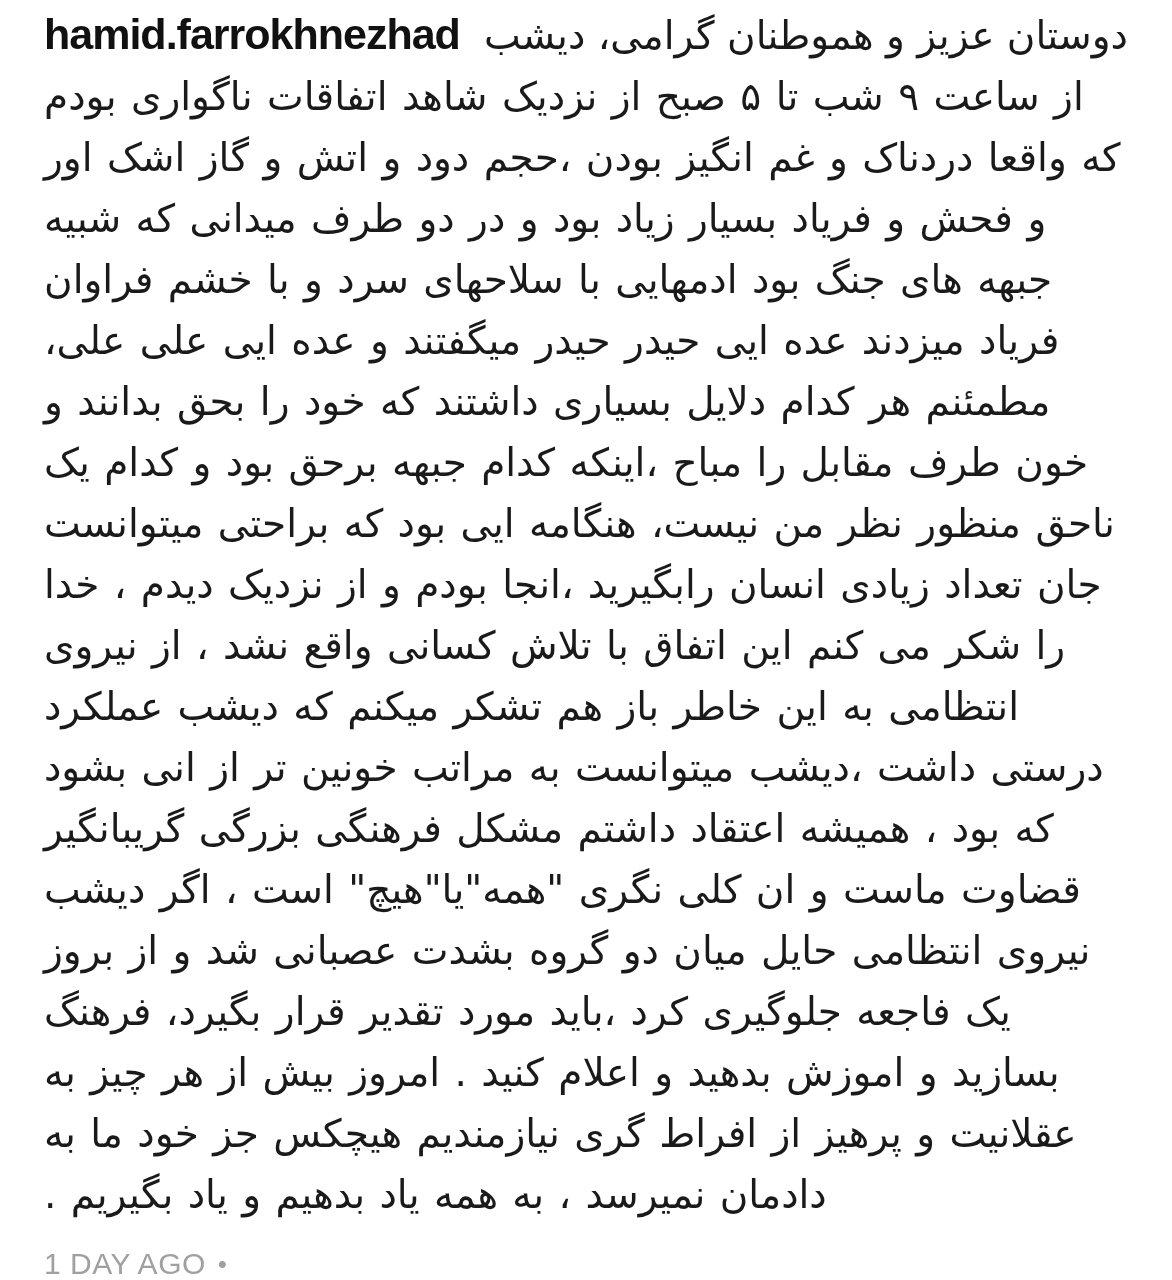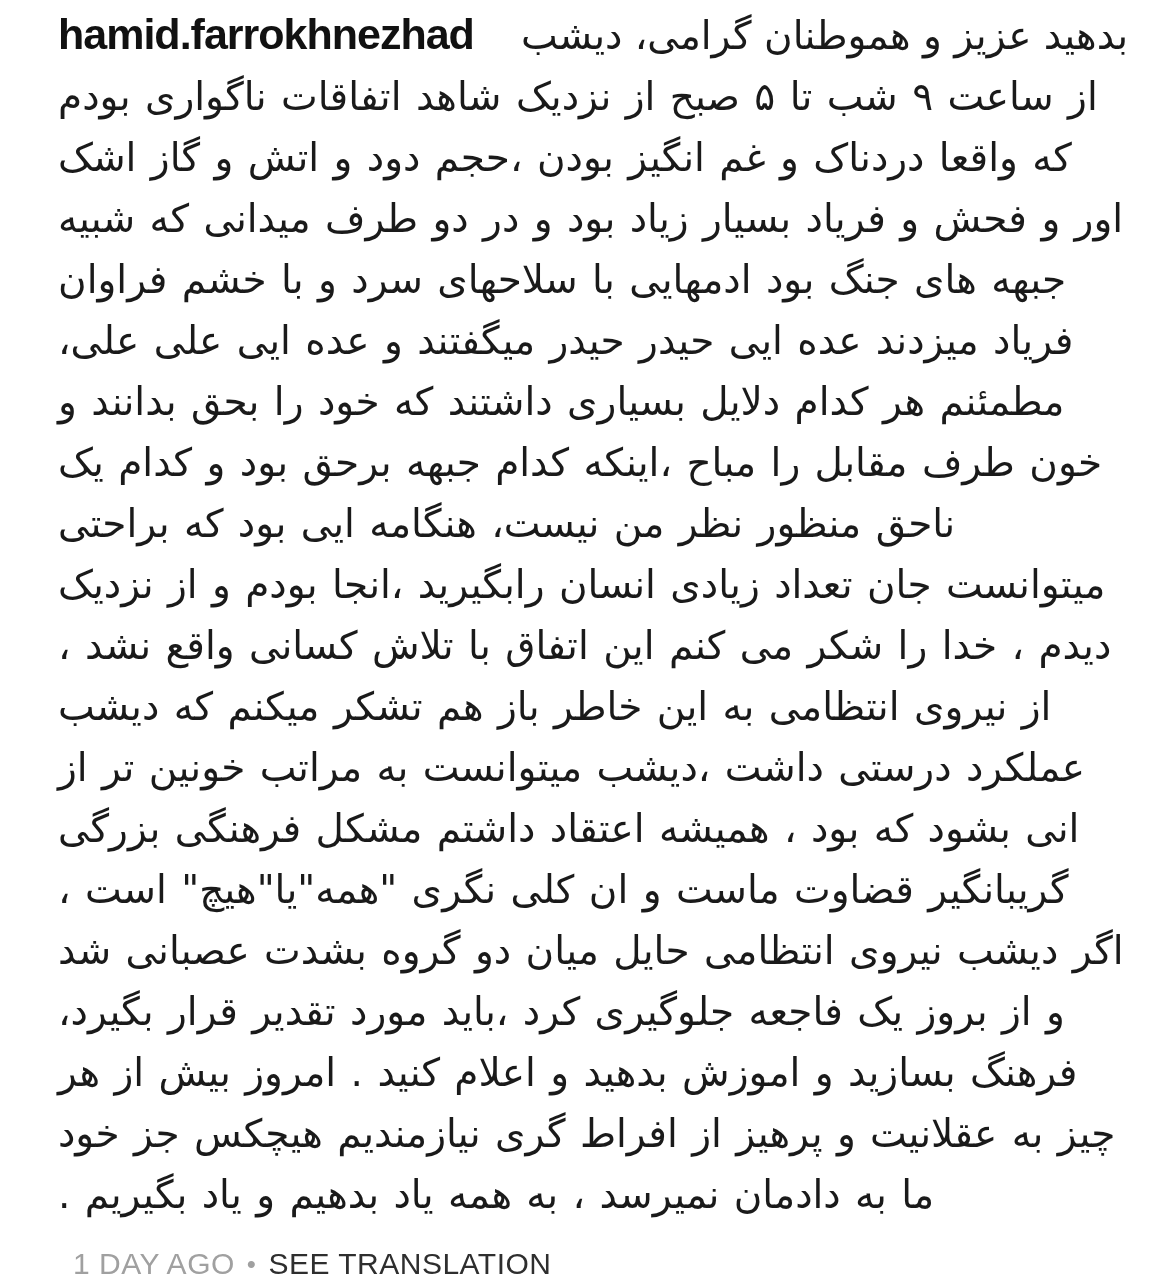--- a/index.html
+++ b/index.html
@@ -7,21 +7,21 @@
     padding: 0;
     background: #ffffff;
     width: 1172px;
     height: 1280px;
     overflow: hidden;
   }
   .post {
     box-sizing: border-box;
     width: 1172px;
     height: 1280px;
-    padding: 4px 44px 0 58px;
+    padding: 4px 44px 0 44px;
     background: #ffffff;
   }
   .caption {
     color: #1a1a1a;
     font-family: "DejaVu Sans", sans-serif;
     font-size: 39px;
     line-height: 61px;
   }
   .first-line {
     display: flex;
@@ -50,21 +50,20 @@
     word-spacing: 2px;
   }
   .footer {
     display: flex;
     align-items: center;
     margin-top: 22px;
     padding-left: 0;
     font-family: "Liberation Sans", "DejaVu Sans", sans-serif;
     font-size: 30px;
     letter-spacing: 0.5px;
-    margin-left: 15px;
   }
   .timestamp {
     color: #a0a0a0;
   }
   .sep {
     color: #a0a0a0;
     margin: 0 12px;
     font-size: 26px;
   }
   .see-translation {
@@ -81,26 +80,25 @@
 </style>
 </head>
 <body>
 
 <div class="post">
 
   <div class="caption">
 
     <div class="first-line" dir="ltr">
       <span class="username">hamid.farrokhnezhad</span>
-      <span class="intro" dir="rtl">بدهید عزیز و هموطنان گرامی، دیشب</span>
+      <span class="intro" dir="rtl">دوستان عزیز و هموطنان گرامی، دیشب</span>
     </div>
 
     <div class="body-text" dir="rtl">از ساعت ۹ شب تا ۵ صبح  از نزدیک شاهد اتفاقات ناگواری  بودم که واقعا دردناک و غم انگیز بودن ،حجم دود و اتش و گاز اشک اور و فحش و فریاد بسیار زیاد بود و در دو طرف میدانی که شبیه جبهه های جنگ بود ادمهایی با سلاحهای سرد و با خشم فراوان فریاد میزدند عده ایی حیدر حیدر میگفتند و عده ایی علی علی، مطمئنم هر کدام دلایل بسیاری داشتند که خود را بحق بدانند و خون طرف مقابل را مباح ،اینکه کدام جبهه برحق بود و کدام یک ناحق منظور نظر من نیست، هنگامه ایی بود که براحتی میتوانست جان تعداد زیادی انسان رابگیرید ،انجا بودم و از نزدیک دیدم ، خدا را شکر می کنم این اتفاق با تلاش کسانی واقع نشد ، از نیروی انتظامی به این خاطر باز هم تشکر میکنم که دیشب عملکرد درستی داشت ،دیشب میتوانست به مراتب خونین تر از انی بشود که بود ، همیشه اعتقاد داشتم مشکل فرهنگی بزرگی گریبانگیر قضاوت ماست و ان کلی نگری "همه"یا"هیچ" است ، اگر دیشب نیروی انتظامی حایل میان دو گروه بشدت عصبانی شد و از بروز یک فاجعه جلوگیری کرد ،باید مورد تقدیر قرار بگیرد، فرهنگ بسازید و اموزش بدهید و اعلام کنید . امروز بیش از هر چیز به عقلانیت و پرهیز از افراط گری نیازمندیم هیچکس جز خود ما به دادمان نمیرسد ، به همه یاد بدهیم و یاد بگیریم .</div>
 
   </div>
 
   <div class="footer" dir="ltr">
     <span class="timestamp">1 DAY AGO</span>
     <span class="sep">•</span>
-    <button class="see-translation">SEE TRANSLATION</button>
   </div>
 
 </div>
 
 </body></html>

